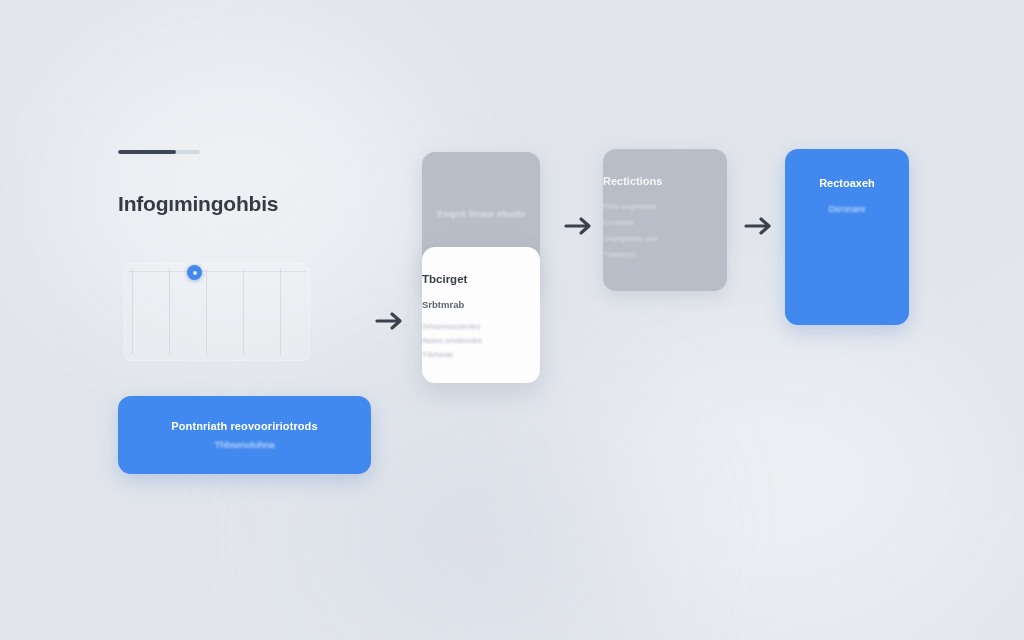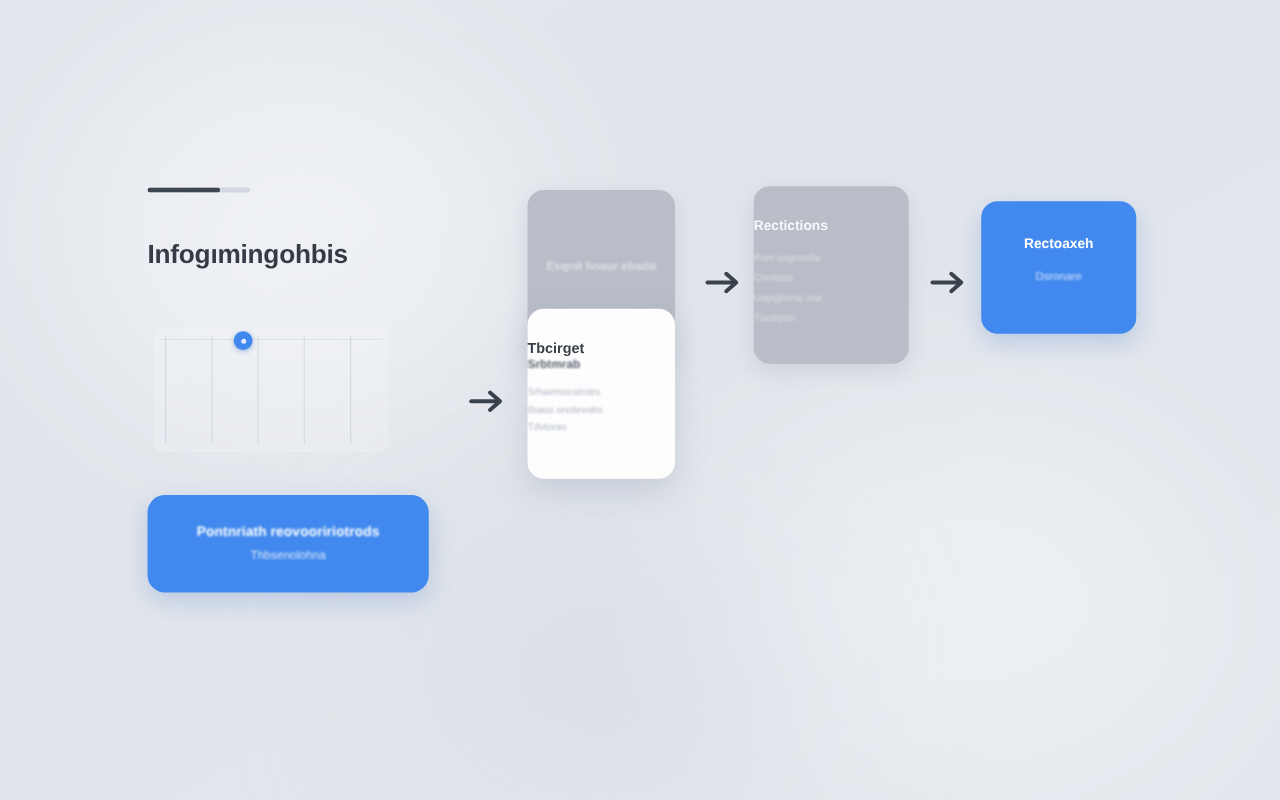--- a/index.html
+++ b/index.html
@@ -128,28 +128,27 @@
   }
   .card-white {
     background: #fdfdfe;
     box-shadow: 0 10px 26px rgba(110,125,150,0.22);
   }
 
   
   #cta-card {
     left: 118px;
     top: 396px;
-    width: 225px;
+    width: 253px;
     height: 78px;
     display: flex;
     flex-direction: column;
     align-items: center;
     justify-content: center;
     gap: 7px;
-    border-radius: 14px;
   }
   #cta-card .cta-line1 {
     font-size: 11px;
     font-weight: 700;
     color: #ffffff;
     filter: blur(0.7px);
     letter-spacing: 0.1px;
   }
   #cta-card .cta-line2 {
     font-size: 9.5px;
@@ -184,21 +183,21 @@
     padding: 26px 0 0 0;
     text-align: left;
   }
   #stage-card-white .white-title {
     font-size: 11.5px;
     font-weight: 700;
     color: #3a4049;
     filter: blur(0.5px);
   }
   #stage-card-white .white-sub {
-    margin-top: 1px;
+    margin-top: 14px;
     font-size: 9.5px;
     font-weight: 600;
     color: #5d6570;
     filter: blur(0.7px);
   }
   #stage-card-white .white-list {
     margin-top: 12px;
     display: flex;
     flex-direction: column;
     gap: 5px;
@@ -233,24 +232,23 @@
     font-size: 8px;
     color: rgba(255,255,255,0.52);
     filter: blur(0.85px);
   }
 
   
   #stage-card-result {
     left: 785px;
     top: 149px;
     width: 124px;
-    height: 106px;
+    height: 176px;
     padding-top: 28px;
     text-align: center;
-    margin-top: 12px;
   }
   #stage-card-result .result-title {
     font-size: 11px;
     font-weight: 700;
     color: #ffffff;
     filter: blur(0.6px);
   }
   #stage-card-result .result-sub {
     margin-top: 15px;
     font-size: 9px;

